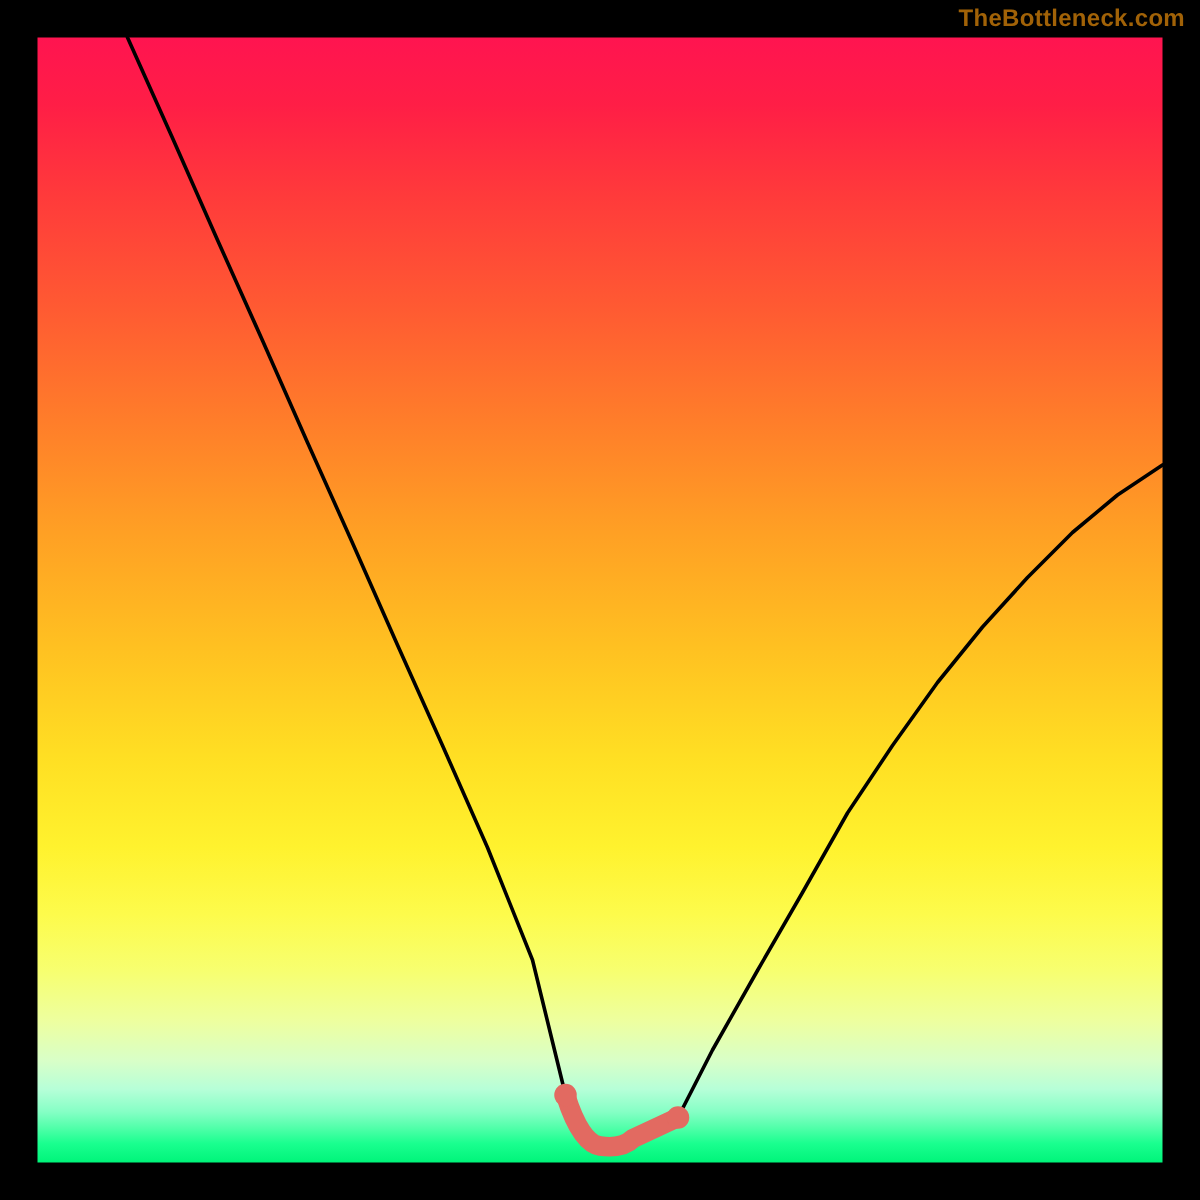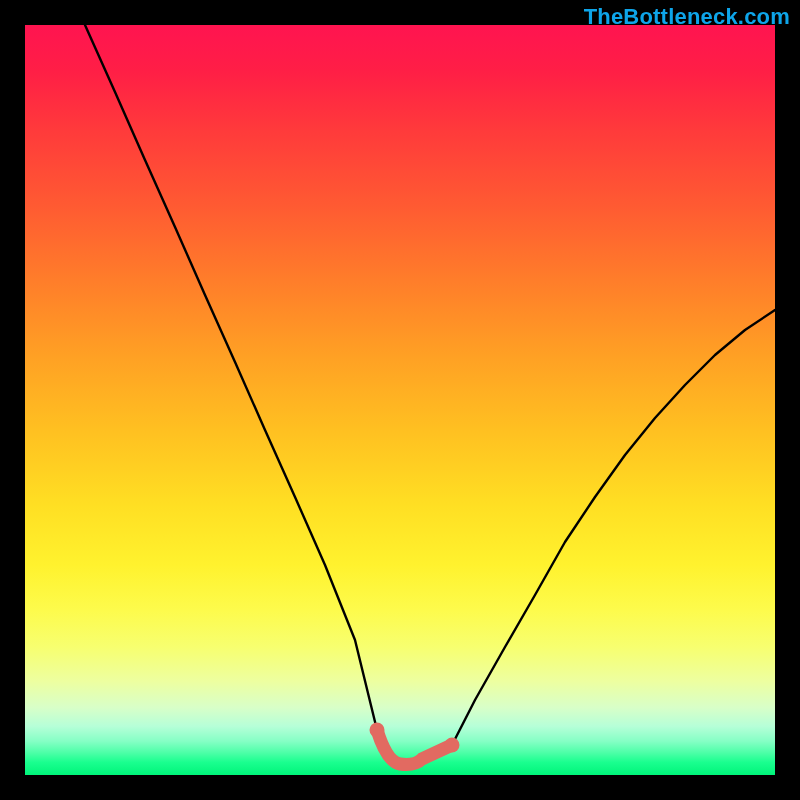--- a/index.html
+++ b/index.html
@@ -53,23 +53,23 @@
     position: absolute;
     inset: 0;
     width: 100%;
     height: 100%;
     overflow: visible;
   }
   .watermark {
     position: absolute;
     top: 4px;
     right: 10px;
-    font-size: 22px;
+    font-size: 16px;
     font-weight: 600;
-    color: #0ea5e9;
+    color: #a16207;
     letter-spacing: 0.2px;
     user-select: none;
   }
 </style>
 </head>
 <body>
 
 <div class="stage">
 
   <div class="plot">

